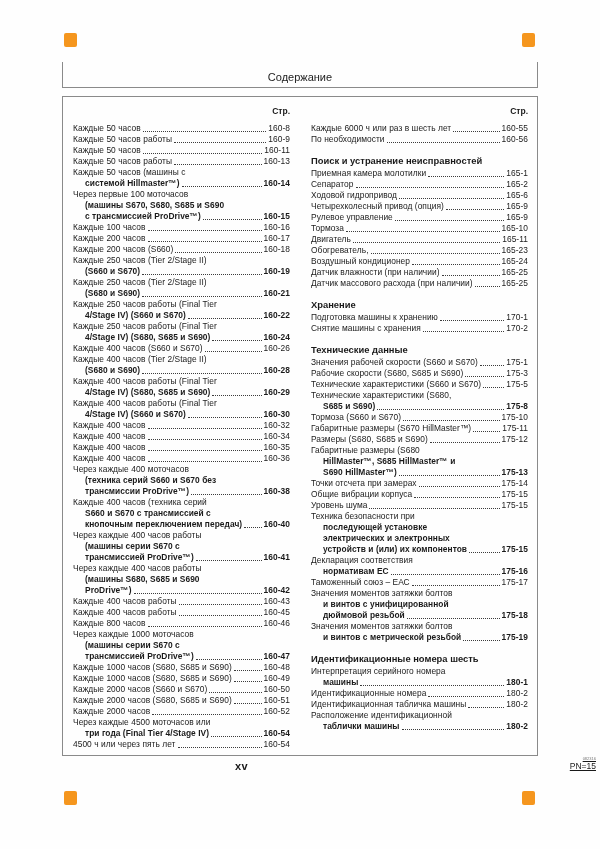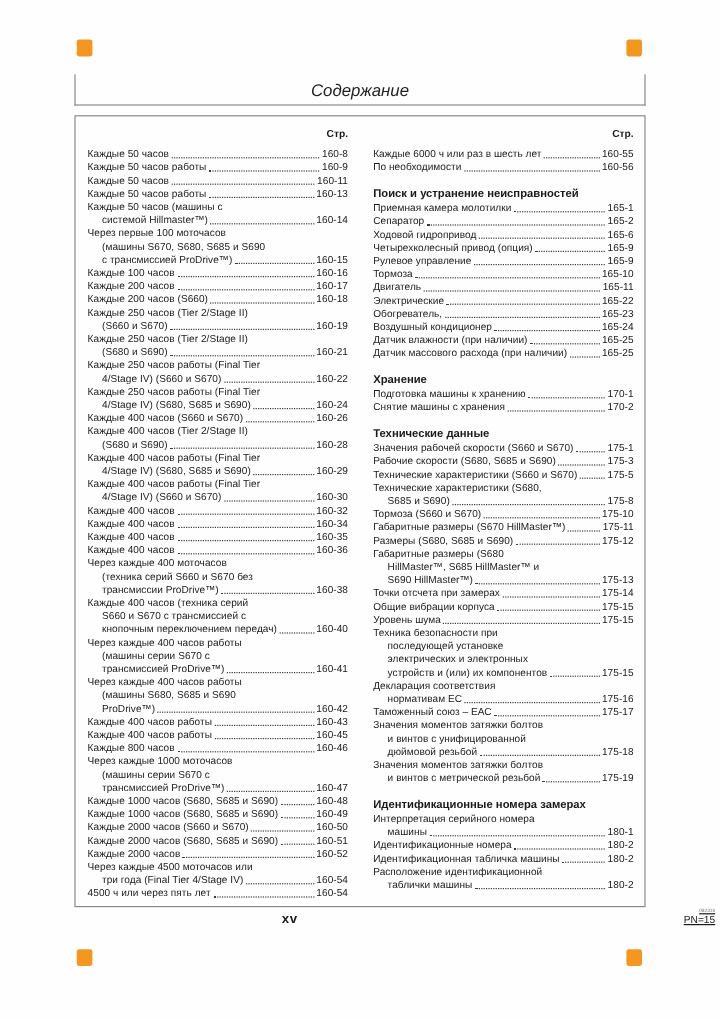--- a/index.html
+++ b/index.html
@@ -16,34 +16,34 @@
   .reg-tr { left:522px; top:33px; }
   .reg-bl { left:64px;  top:791px; }
   .reg-br { left:522px; top:791px; }
 
   
   .header-box {
     position:absolute; left:62px; top:62px; width:476px; height:26px;
     border-left:1px solid #8a8a8a; border-right:1px solid #8a8a8a; border-bottom:1px solid #8a8a8a;
     display:flex; justify-content:center; align-items:flex-end; box-sizing:border-box;
   }
-  .header-title { font-style:italic; font-size:14px; padding-bottom:4px; color:#222; }
+  .header-title { font-size:11px; padding-bottom:4px; color:#222; }
 
   
   .content-box {
     position:absolute; left:62px; top:96px; width:476px; height:660px;
     border:1px solid #8a8a8a; box-sizing:border-box;
     padding:9px 9px 6px 10px; display:flex; gap:21px; overflow:hidden;
   }
   .col { flex:1 1 0; min-width:0; display:flex; flex-direction:column; }
   .col-page-header { text-align:right; font-weight:bold; font-size:8.5px; margin-bottom:7px; line-height:10px; }
 
   .toc-entry { margin:0; }
   .toc-line { font-size:8.4px; line-height:11px; white-space:nowrap; letter-spacing:0.05px; }
-  .toc-line.cont { padding-left:12px; }
+  .toc-line.cont { padding-left:12px;font-weight:bold; }
   .toc-line.last { display:flex; }
   .toc-line-text { white-space:nowrap; }
   .leader { flex:1 1 auto; min-width:5px; position:relative; }
   .leader::before {
     content:""; position:absolute; left:2px; right:2px; bottom:2px;
     border-bottom:1px dotted #3c3c3c;
   }
   .toc-page { white-space:nowrap; }
 
   .toc-section-header {
@@ -415,27 +415,20 @@
           </div>
           <div class="toc-entry">
             <div class="toc-line last">
               <span class="toc-line-text">Двигатель</span>
               <span class="leader"></span>
               <span class="toc-page">165-11</span>
             </div>
           </div>
           <div class="toc-entry">
             <div class="toc-line last">
-              <span class="toc-line-text">Электрические</span>
-              <span class="leader"></span>
-              <span class="toc-page">165-22</span>
-            </div>
-          </div>
-          <div class="toc-entry">
-            <div class="toc-line last">
               <span class="toc-line-text">Обогреватель,</span>
               <span class="leader"></span>
               <span class="toc-page">165-23</span>
             </div>
           </div>
           <div class="toc-entry">
             <div class="toc-line last">
               <span class="toc-line-text">Воздушный кондиционер</span>
               <span class="leader"></span>
               <span class="toc-page">165-24</span>
@@ -586,21 +579,21 @@
             </div>
           </div>
           <div class="toc-entry">
             <div class="toc-line">Значения моментов затяжки болтов</div>
             <div class="toc-line cont last">
               <span class="toc-line-text">и винтов с метрической резьбой</span>
               <span class="leader"></span>
               <span class="toc-page">175-19</span>
             </div>
           </div>
-          <div class="toc-section-header">Идентификационные номера замерах</div>
+          <div class="toc-section-header">Идентификационные номера шесть</div>
           <div class="toc-entry">
             <div class="toc-line">Интерпретация серийного номера</div>
             <div class="toc-line cont last">
               <span class="toc-line-text">машины</span>
               <span class="leader"></span>
               <span class="toc-page">180-1</span>
             </div>
           </div>
           <div class="toc-entry">
             <div class="toc-line last">

